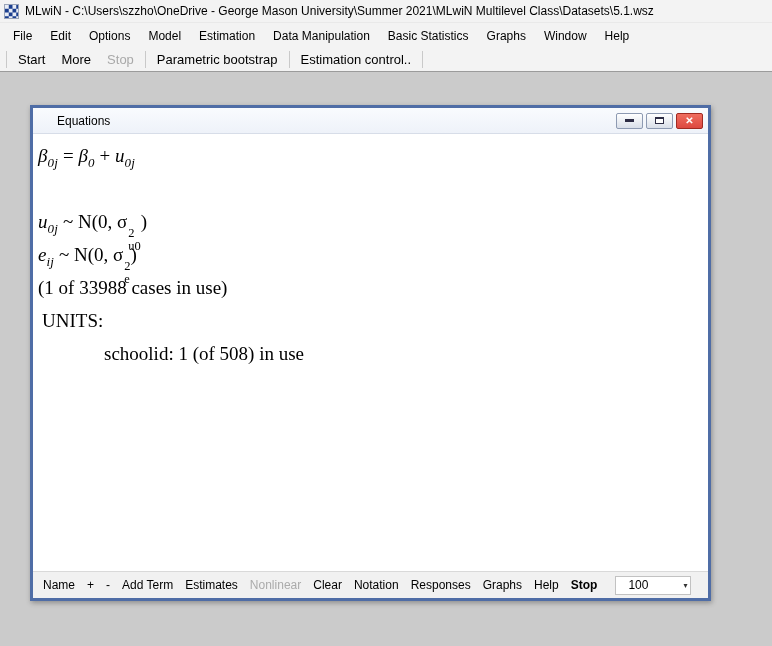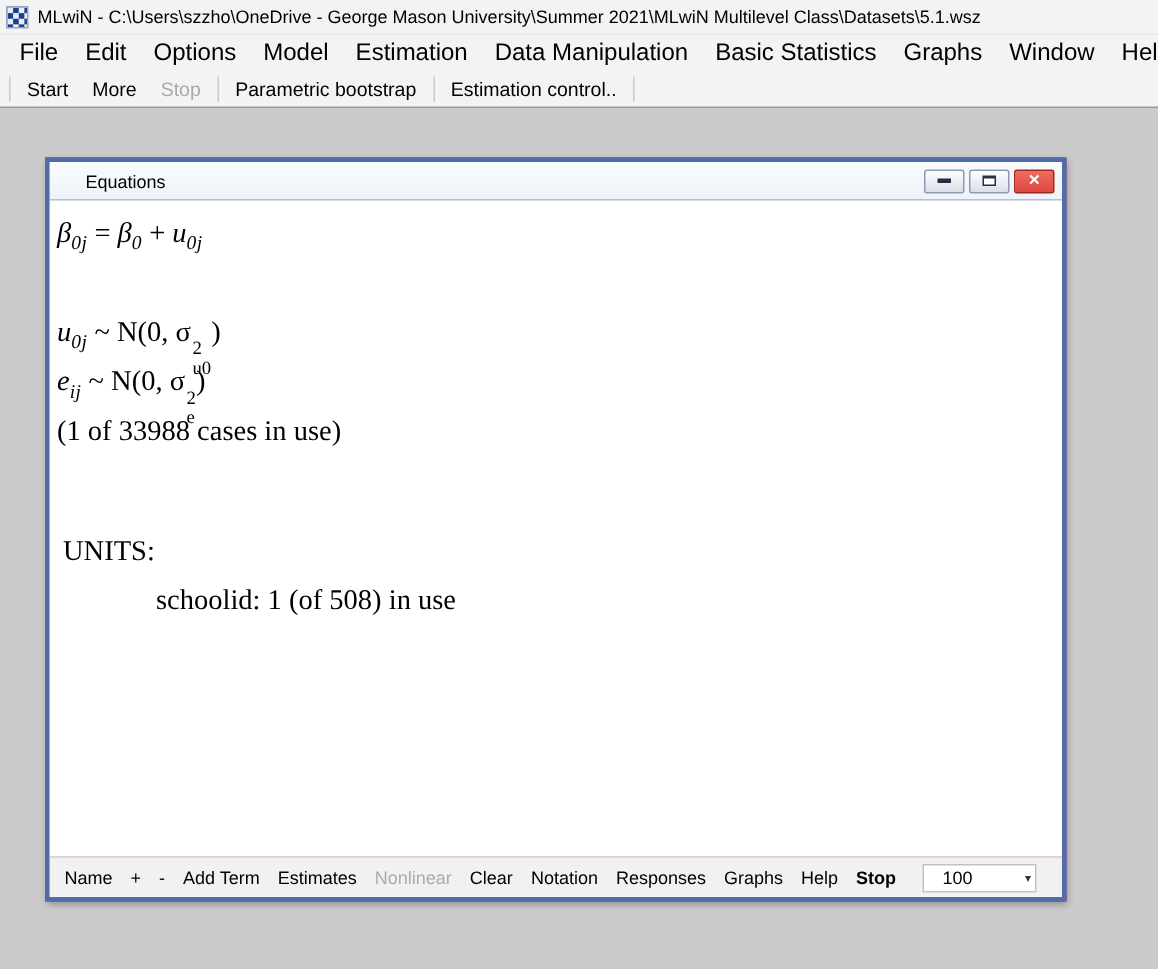--- a/index.html
+++ b/index.html
@@ -11,21 +11,21 @@
   }
   *{margin:0;padding:0;box-sizing:border-box}
   html,body{width:772px;height:646px}
   body{font-family:"Liberation Sans",sans-serif;background:var(--workspace);position:relative;overflow:hidden;color:#000}
 
   
   .app-titlebar{height:23px;background:var(--chrome);display:flex;align-items:center;gap:6px;padding-left:4px;border-bottom:1px solid #e9e9e9}
   .app-icon{width:15px;height:15px;background-image:repeating-conic-gradient(#1c3f8f 0% 25%, #e9edf5 0% 50%);background-size:7.5px 7.5px;border:1px solid #9aa4b8;flex:0 0 auto}
   .app-title{font-size:12px;white-space:nowrap}
   .menubar{height:25px;background:var(--chrome);display:flex;align-items:center;padding-left:4px}
-  .menu-item{font-size:16px;padding:4px 9px;cursor:default;white-space:nowrap}
+  .menu-item{font-size:12px;padding:4px 9px;cursor:default;white-space:nowrap}
   .main-toolbar{height:24px;background:var(--chrome);border-bottom:1px solid #9b9b9b;display:flex;align-items:center;padding-left:3px}
   .tb-sep{width:1px;height:17px;background:#c9c9c9;margin:0 3px}
   .tb-item{font-size:13px;padding:3px 8px;white-space:nowrap}
   .tb-item.disabled{color:#a9a9a9}
 
   .workspace{position:absolute;left:0;right:0;top:72px;bottom:0;background:var(--workspace)}
 
   
   .eq-window{position:absolute;left:30px;top:33px;width:681px;height:496px;border:3px solid var(--frame);background:#be185d;box-shadow:1px 2px 5px rgba(0,0,0,.3);display:flex;flex-direction:column}
   .eq-titlebar{height:26px;flex:0 0 26px;background:linear-gradient(#f9fbfe,var(--child-titlebar));display:flex;align-items:center;padding:0 5px 0 24px;border-bottom:1px solid #d7dde8}
@@ -102,21 +102,21 @@
         </div>
       </div>
     </div>
 
     <div class="eq-content">
         <div class="eq-line"><span class="i">β</span><span class="sub">0j</span><span class="n"> = </span><span class="i">β</span><span class="sub">0</span><span class="n"> + </span><span class="i">u</span><span class="sub">0j</span></div>
         <div class="eq-line"></div>
         <div class="eq-line"><span class="i">u</span><span class="sub">0j</span><span class="n"> ~ N(0, </span><span class="n">σ</span><span class="stack"><span class="s-sup">2</span><span class="s-sub">u0</span></span><span class="n">)</span></div>
         <div class="eq-line"><span class="i">e</span><span class="sub">ij</span><span class="n"> ~ N(0, </span><span class="n">σ</span><span class="stack"><span class="s-sup">2</span><span class="s-sub">e</span></span><span class="n">)</span></div>
         <div class="eq-line"><span class="n">(1 of 33988 cases in use)</span></div>
-        <div class="eq-line" style="padding-left: 4px; margin-top: 47px;"><span class="n">UNITS:</span></div>
+        <div class="eq-line" style="padding-left: 4px;"><span class="n">UNITS:</span></div>
         <div class="eq-line" style="padding-left: 66px;"><span class="n">schoolid: 1 (of 508) in use</span></div>
       </div>
 
     <div class="eq-toolbar">
       <div class="eqtb-buttons">
           <span class="eqtb-btn">Name</span>
           <span class="eqtb-btn">+</span>
           <span class="eqtb-btn">-</span>
           <span class="eqtb-btn">Add Term</span>
           <span class="eqtb-btn">Estimates</span>

